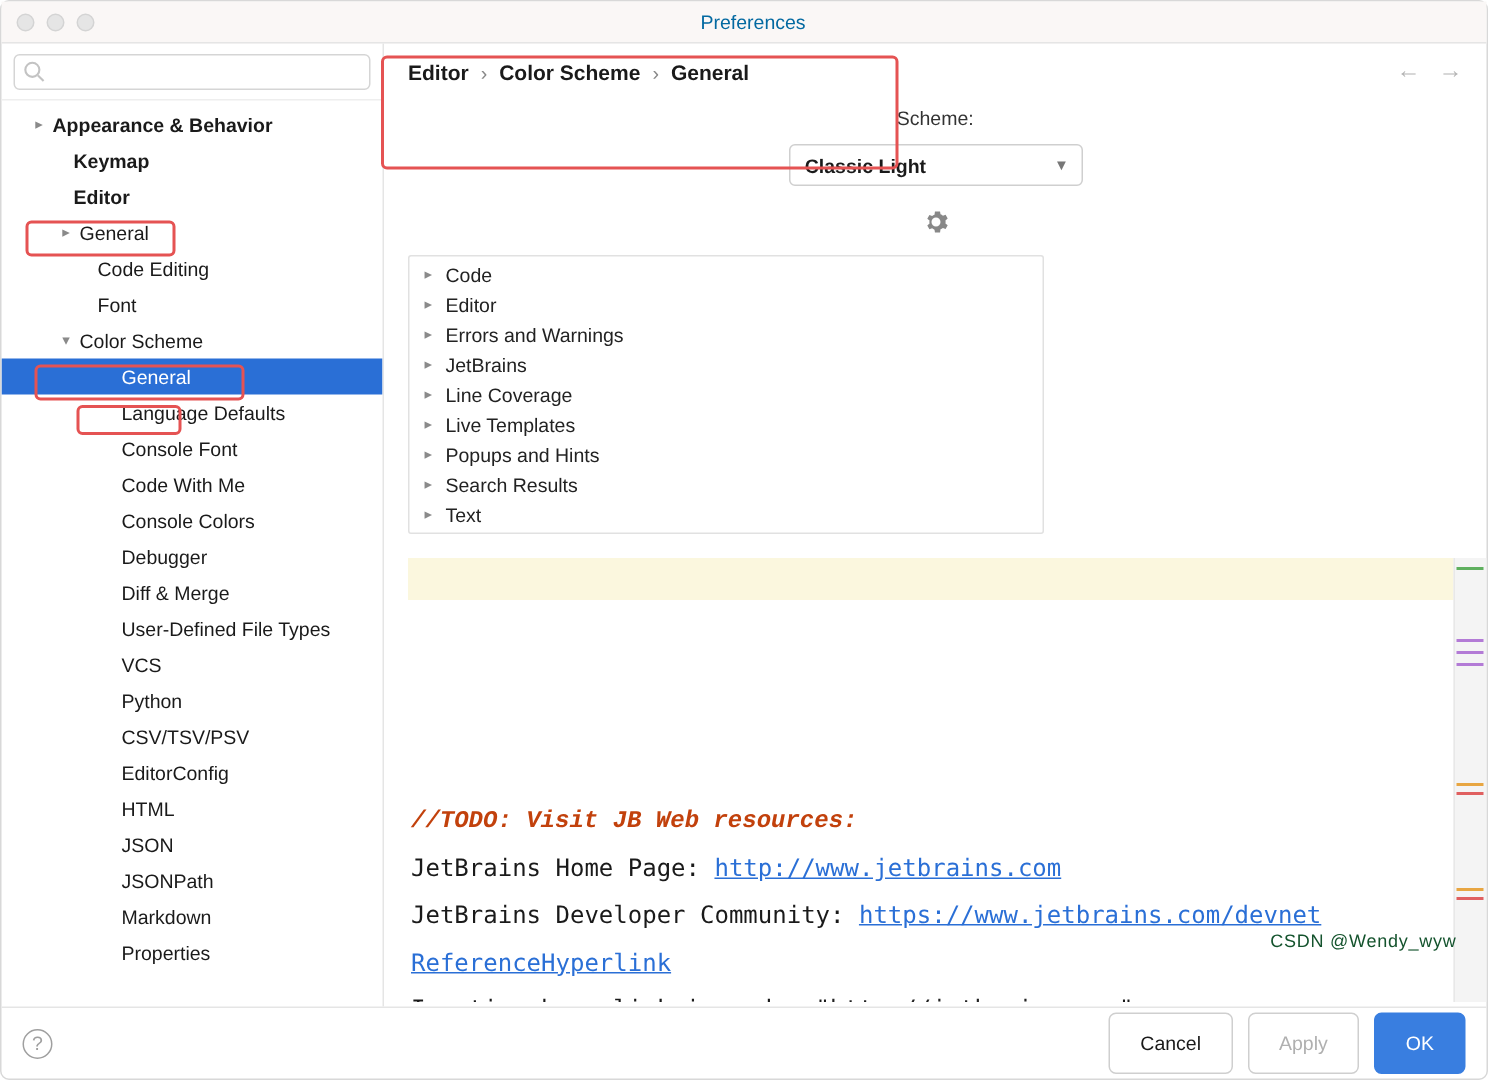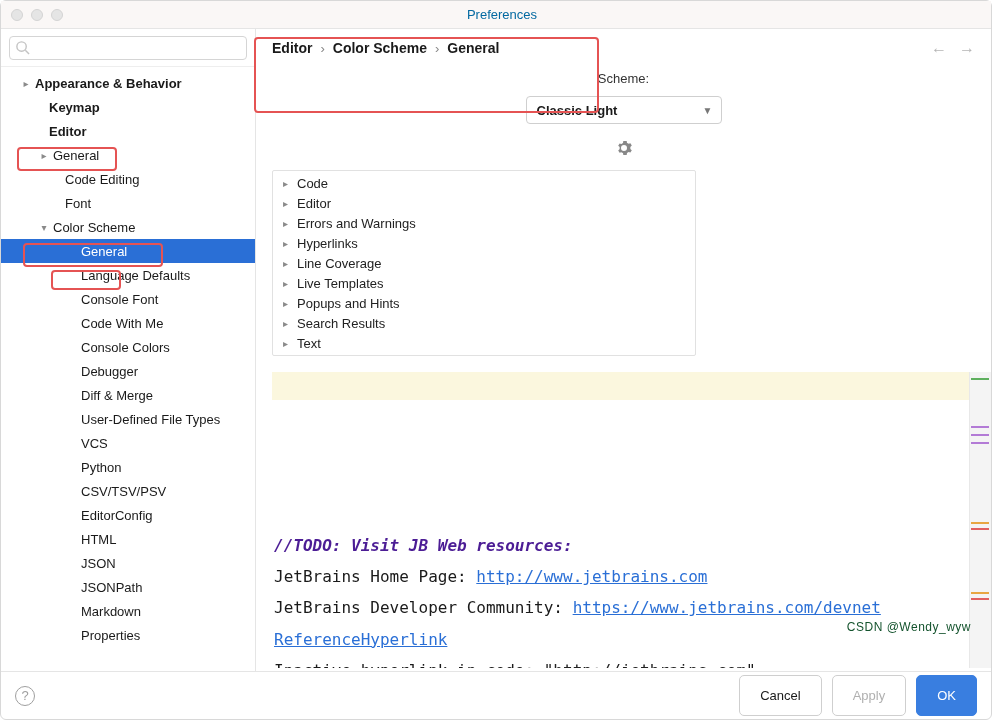--- a/index.html
+++ b/index.html
@@ -39,21 +39,21 @@
   .gear-btn svg { width: 16px; height: 16px; }
 
   .cat-panel { margin: 0 16px; border: 1px solid #e1e1e1; border-radius: 2px; width: 424px; padding: 2px 0; }
   .cat-item { display: flex; align-items: center; height: 20px; padding-left: 10px; gap: 4px; font-size: 13px; color: #222; }
   .cat-item .arrow { color: #8a8a8a; font-size: 10px; width: 10px; }
 
   .preview { margin: 12px 0 0 8px; height: 300px; position: relative; font-family: "Menlo", "Consolas", monospace; font-size: 16px; line-height: 1.95; white-space: pre; overflow: hidden; }
   .preview-inner { padding: 6px 0 0 10px; }
   .todo-bg { position: absolute; left: 8px; right: 22px; top: 4px; height: 28px; background: #fbf7de; z-index: 0; }
   .preview-inner { position: relative; z-index: 1; }
-  .todo { color: #4c1d95; font-style: italic; font-weight: 600; }
+  .todo { color: #c2410c; font-style: italic; font-weight: 600; font-family: Liberation Mono, monospace; }
   .link { color: #2a6fd6; text-decoration: underline; }
   .inactive { color: #222; text-decoration: underline; }
   .gutter { position: absolute; right: 0; top: 4px; bottom: 0; width: 22px; background: #f4f4f4; border-left: 1px solid #e8e8e8; }
   .mark { position: absolute; right: 2px; width: 18px; height: 2px; }
 
   .footer { height: 48px; border-top: 1px solid #e5e5e5; display: flex; align-items: center; padding: 0 14px; }
   .help { width: 20px; height: 20px; border: 1.5px solid #9f9f9f; border-radius: 50%; display: flex; align-items: center; justify-content: center; color: #9f9f9f; font-size: 13px; cursor: pointer; }
   .btns { margin-left: auto; display: flex; gap: 10px; }
   .btn { height: 41px; padding: 0 20px; border-radius: 5px; border: 1px solid #cfcfcf; background: #fff; font-size: 13px; display: flex; align-items: center; cursor: pointer; }
   .btn.primary { background: #397ee0; border-color: #397ee0; color: #fff; }
@@ -226,21 +226,21 @@
           <div class="cat-item">
             <span class="arrow">▸</span>
             <span>Editor</span>
           </div>
           <div class="cat-item">
             <span class="arrow">▸</span>
             <span>Errors and Warnings</span>
           </div>
           <div class="cat-item">
             <span class="arrow">▸</span>
-            <span>Hyperlinks</span>
+            <span>JetBrains</span>
           </div>
           <div class="cat-item">
             <span class="arrow">▸</span>
             <span>Line Coverage</span>
           </div>
           <div class="cat-item">
             <span class="arrow">▸</span>
             <span>Live Templates</span>
           </div>
           <div class="cat-item">

